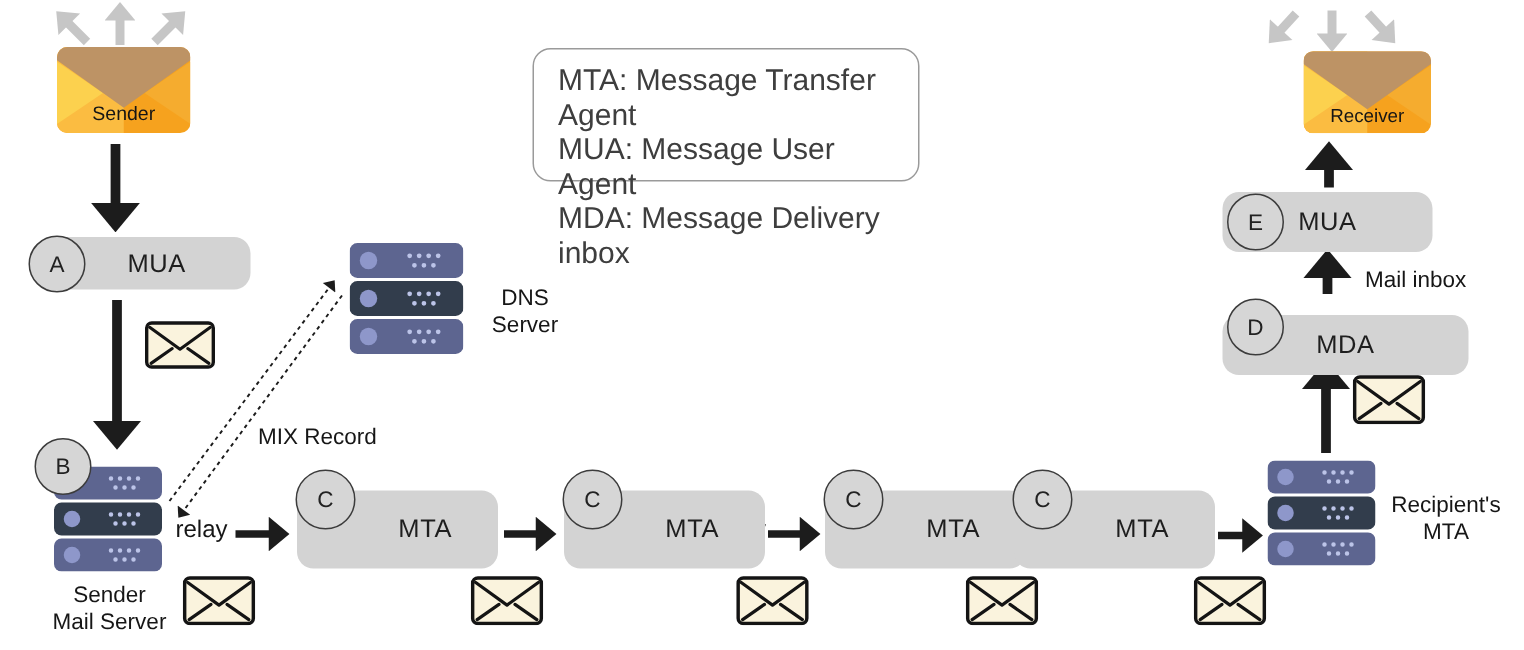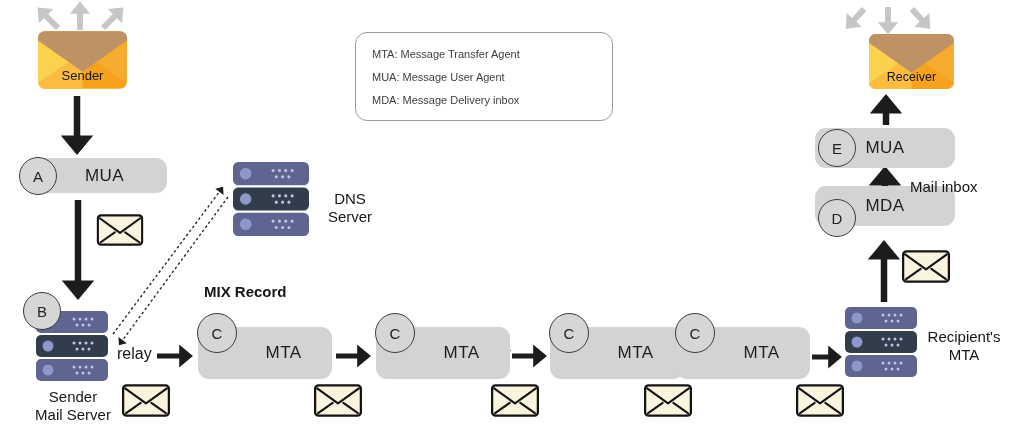--- a/index.html
+++ b/index.html
@@ -8,28 +8,28 @@
   svg.wires{position:absolute;left:0;top:0;z-index:1;}
   .gbox{position:absolute;z-index:2;background:#D3D3D3;border-radius:11px;
         display:flex;align-items:center;justify-content:center;
         font-size:17px;letter-spacing:.4px;color:#1e1e1e;text-align:right;}
   .badge{position:absolute;z-index:3;width:38px;height:38px;border-radius:50%;
          background:#D6D6D6;border:1.6px solid #3c3c3c;box-sizing:border-box;
          display:flex;align-items:center;justify-content:center;
          font-size:15px;color:#222;}
   .lbl{position:absolute;z-index:2;font-size:15px;color:#161616;line-height:1.18;}
   .center{text-align:center;}
-  .bold{font-weight:700;margin-left:32px;}
+  .bold{font-weight:400;}
   .oenv{position:absolute;z-index:2;}
   .oenv svg{display:block;}
   .oenv .olabel{position:absolute;left:0;right:0;bottom:6px;text-align:center;
                 font-size:13px;color:#151515;}
   .legend{position:absolute;z-index:2;left:355px;top:32px;width:258px;height:89px;
           box-sizing:border-box;border:1.6px solid #9A9A9A;border-radius:12px;
-          background:#fff;padding:10px 16px;font-size:11px;color:#3E3E3E;
+          background:#fff;padding:10px 16px;font-size:20px;color:#3E3E3E;
           line-height:23px;}
   .envicon{position:absolute;z-index:2;}
   .srv{position:absolute;z-index:2;}
 </style>
 </head>
 <body>
 
 <div id="stage">
 
   <svg width="0" height="0" style="position:absolute" aria-hidden="true">
@@ -225,21 +225,21 @@
     </svg>
   <div class="lbl center" style="left:918px;top:328px;width:92px">
     <div>Recipient's</div>
     <div>MTA</div>
   </div>
 
   <svg class="envicon" style="left:901px;top:250px" width="50" height="33" viewBox="0 0 50 34">
       <use href="#sym-env"></use>
     </svg>
 
-  <div class="gbox" style="left:815px;top:186px;width:140px;height:40px">
+  <div class="gbox" style="left:815px;top:210px;width:164px;height:40px">
     <span>MDA</span>
   </div>
   <div class="badge" style="left:818px;top:199px">
     <span>D</span>
   </div>
 
   <div class="lbl" style="left:910px;top:178px">Mail inbox</div>
 
   <div class="gbox" style="left:815px;top:128px;width:140px;height:40px">
     <span>MUA</span>

